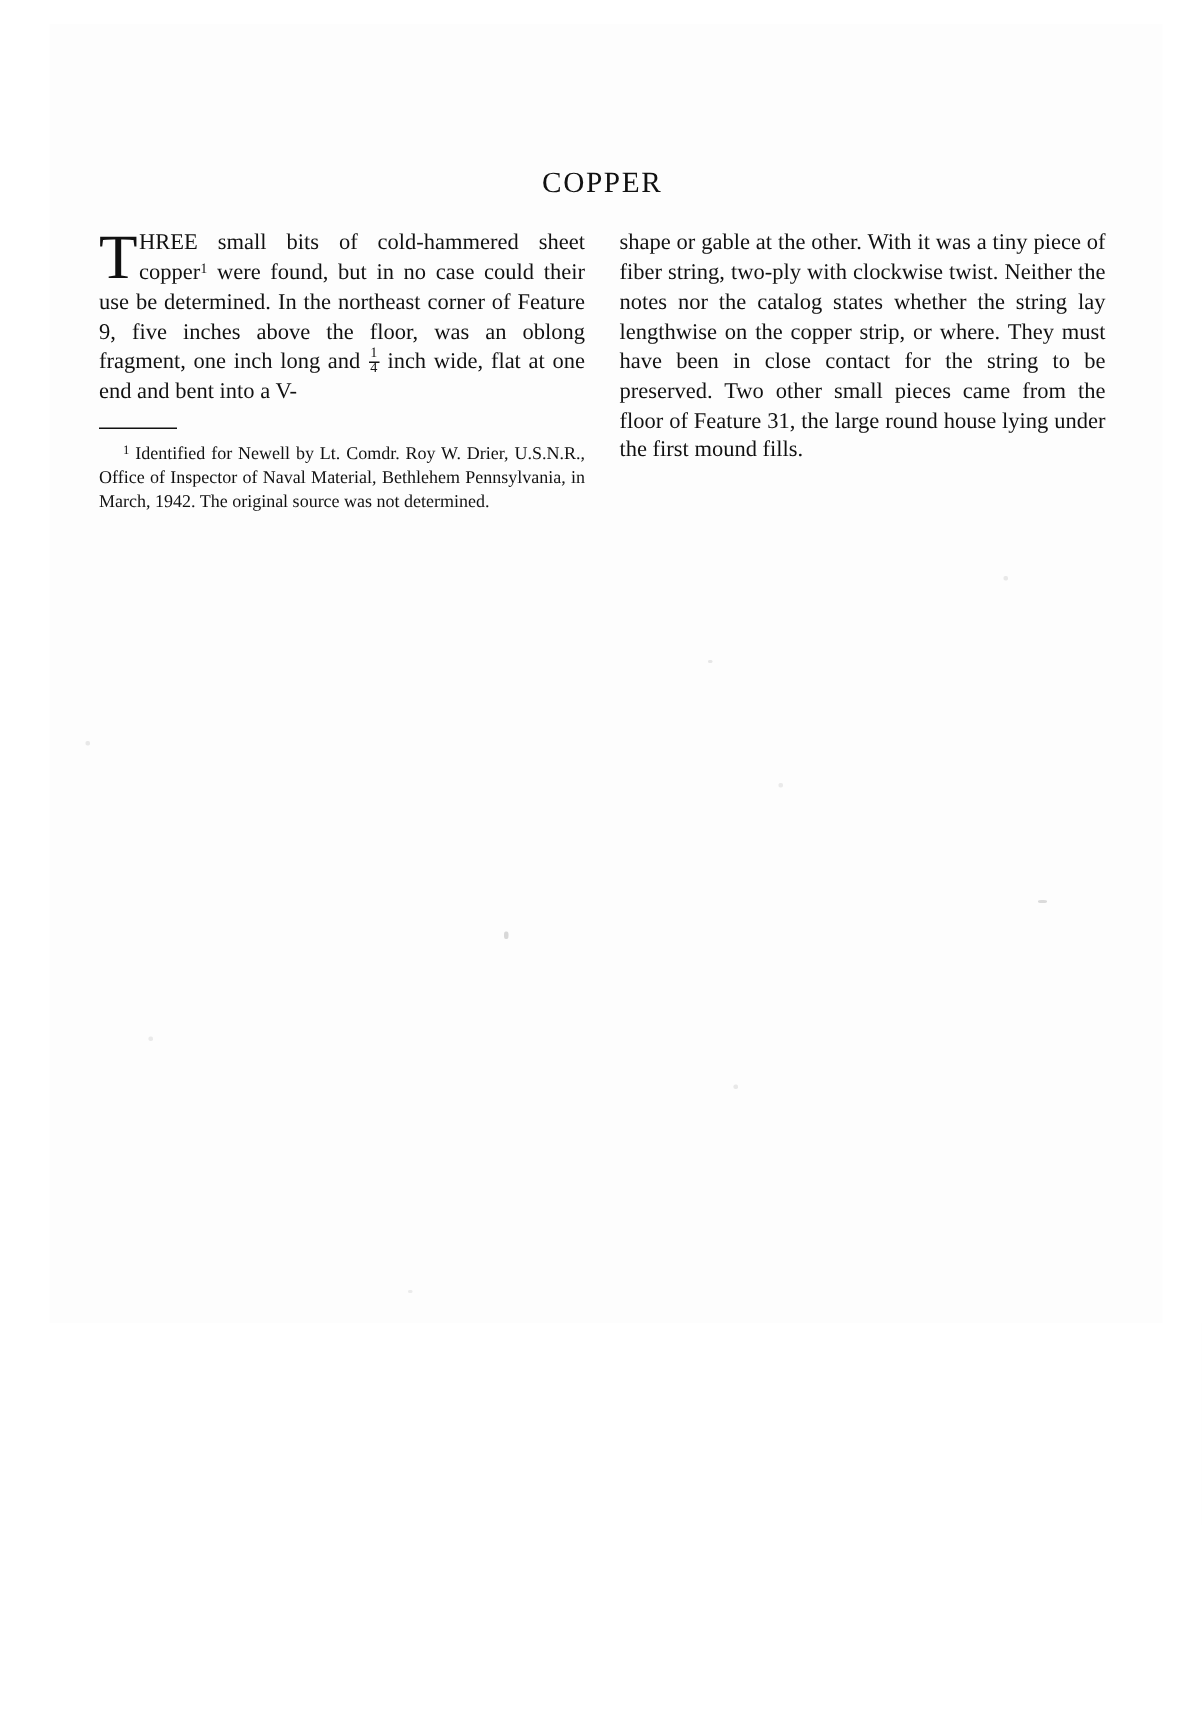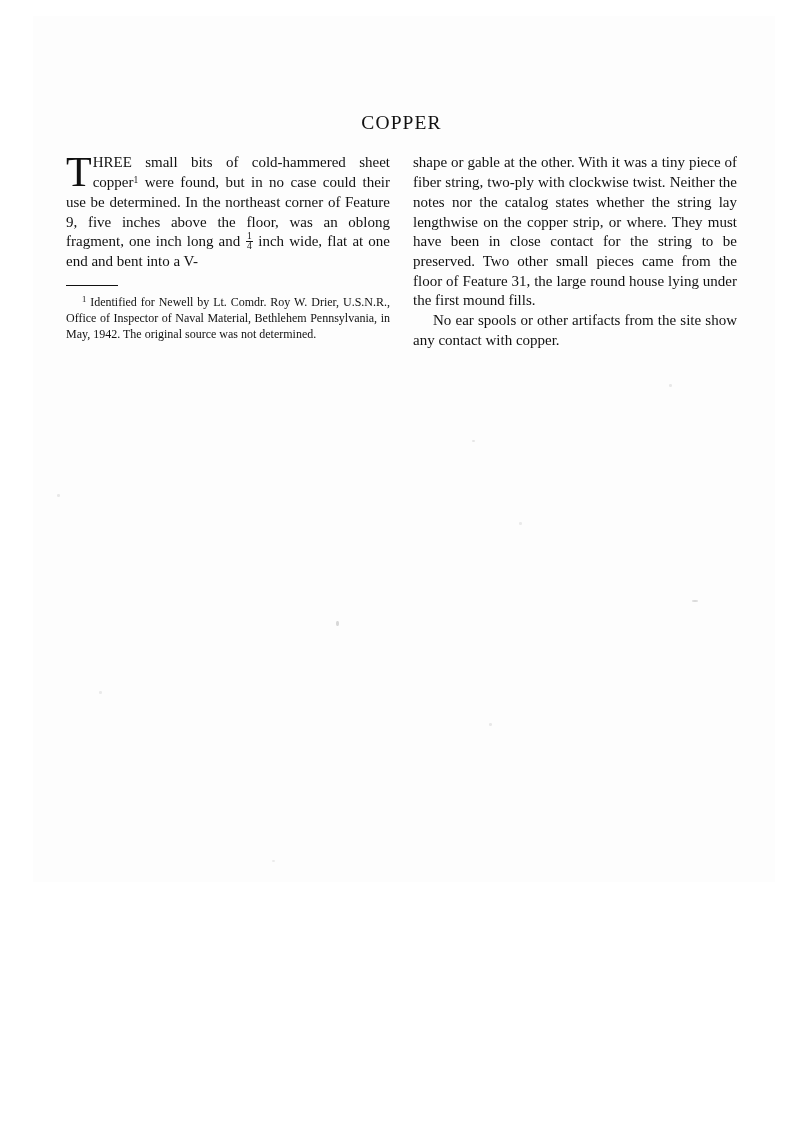--- a/index.html
+++ b/index.html
@@ -151,30 +151,29 @@
     <h1 id="page-title">COPPER</h1>
 
     <div class="columns">
 
       <div class="col">
 
         <p class="body-text dropcap-para"><span class="dropcap">T</span><span>HREE small bits of cold-hammered sheet copper</span><sup class="fn-marker">1</sup><span> were found, but in no case could their use be determined. In the northeast corner of Feature 9, five inches above the floor, was an oblong fragment, one inch long and </span><span class="frac"><span class="num">1</span><span class="den">4</span></span><span> inch wide, flat at one end and bent into a V-</span></p>
 
         <div class="footnote-block">
           <div id="footnote-rule"></div>
-          <p class="footnote-text"><sup>1</sup> <span>Identified for Newell by Lt. Comdr. Roy W. Drier, U.S.N.R., Office of Inspector of Naval Material, Bethlehem Pennsylvania, in May, 1942. The original source was not determined.</span></p>
+          <p class="footnote-text"><sup>1</sup> <span>Identified for Newell by Lt. Comdr. Roy W. Drier, U.S.N.R., Office of Inspector of Naval Material, Bethlehem Pennsylvania, in March, 1942. The original source was not determined.</span></p>
         </div>
 
       </div>
 
       <div class="col">
 
         <p class="body-text">shape or gable at the other. With it was a tiny piece of fiber string, two-ply with clockwise twist. Neither the notes nor the catalog states whether the string lay lengthwise on the copper strip, or where. They must have been in close contact for the string to be preserved. Two other small pieces came from the floor of Feature 31, the large round house lying under the first mound fills.</p>
 
-        <p class="body-text indented">No ear spools or other artifacts from the site show any contact with copper.</p>
 
       </div>
 
     </div>
 
   </div>
 
   <div id="page-number">179</div>
 
 </div>

